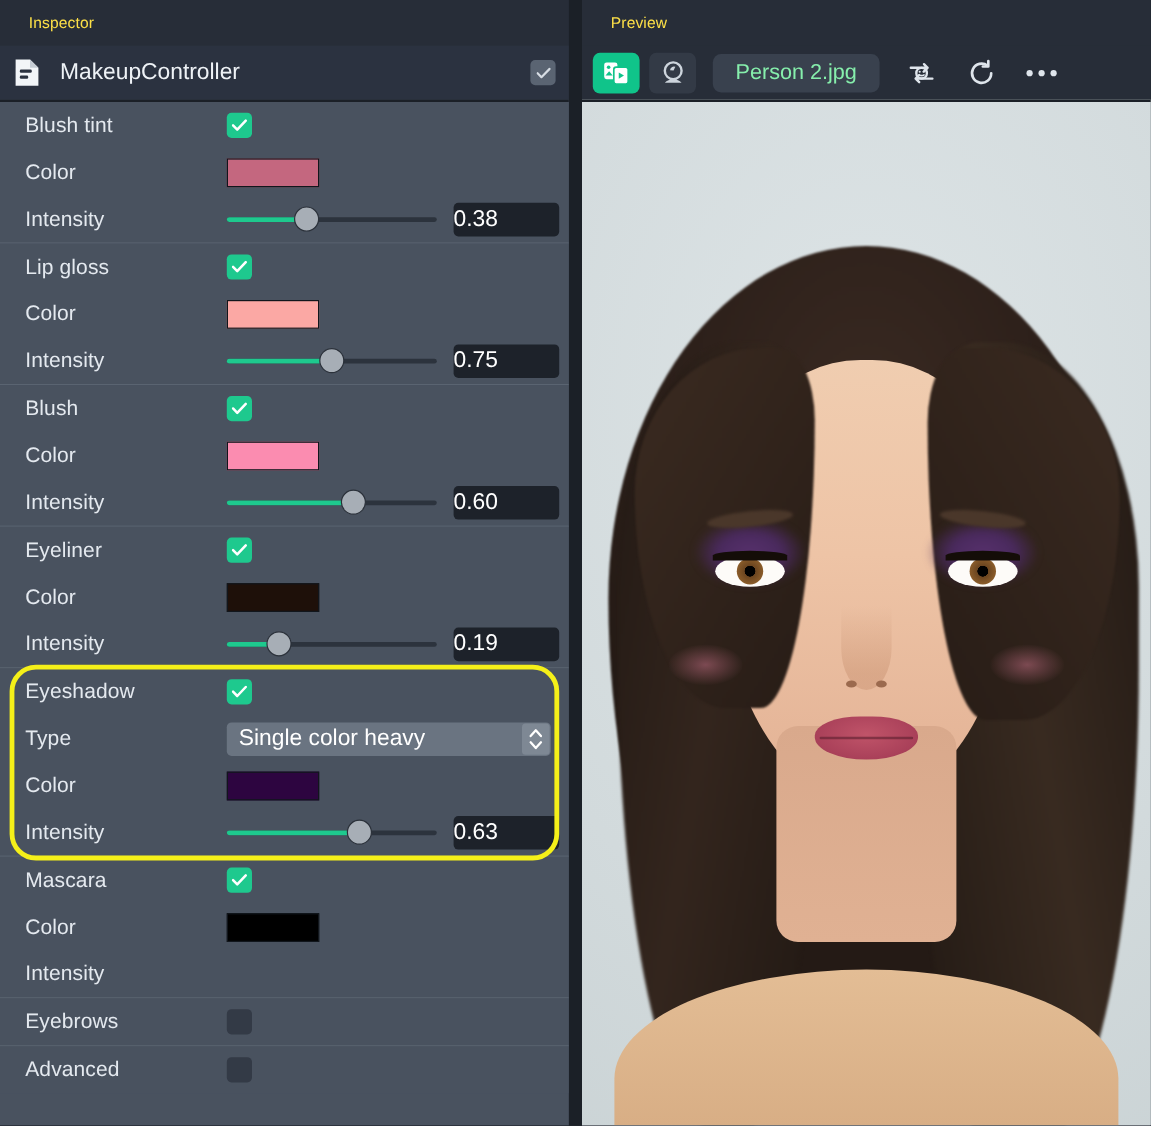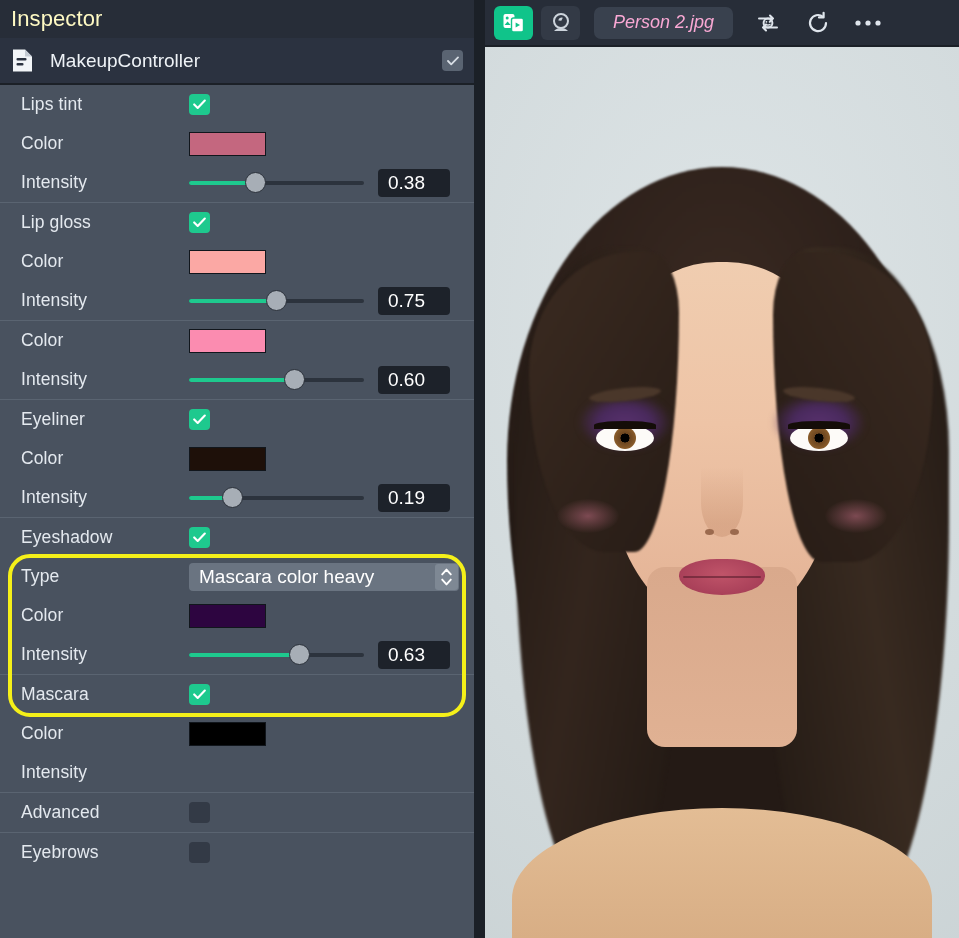--- a/index.html
+++ b/index.html
@@ -10,22 +10,22 @@
   }
   .app{position:relative;width:959px;height:938px;display:flex;background:#222831;}
 
   
   .inspector{
     position:relative;width:474px;height:938px;
     background:#272d38;display:flex;flex-direction:column;
     box-sizing:border-box;
   }
   .panel-title{
-    height:38px;line-height:38px;padding-left:11px;
-    color:#fef9c3;font-size:22px;letter-spacing:.1px;
+    height:38px;line-height:38px;padding-left:24px;
+    color:#fde047;font-size:13px;letter-spacing:.1px;
   }
   .obj-header{
     height:45px;display:flex;align-items:center;padding:0 11px;
     background:#2b3240;position:relative;
   }
   .obj-icon{
     width:23px;height:25px;flex:0 0 auto;margin-right:16px;position:relative;
   }
   .obj-name{color:#eef2f6;font-size:19px;flex:1 1 auto;}
   .obj-check{
@@ -72,23 +72,23 @@
   .fill{
     position:absolute;top:50%;left:0;height:4px;margin-top:-2px;
     background:#1ec98e;border-radius:2px;
   }
   .knob{
     position:absolute;top:50%;width:21px;height:21px;margin-top:-10.5px;
     margin-left:-10.5px;border-radius:50%;
     background:#a7aeb6;border:1.5px solid #2b313a;box-sizing:border-box;
   }
   .valbox{
-    width:72px;height:28px;background:#1d222a;border-radius:4px;
+    width:88px;height:28px;background:#1d222a;border-radius:4px;
     color:#ffffff;font-size:19px;display:flex;align-items:center;
-    padding-left:10px;box-sizing:border-box;margin-left:14px;flex:0 0 auto;
+    box-sizing:border-box;margin-left:14px;flex:0 0 auto;
   }
 
   .select{
     width:270px;height:28px;background:#6a7481;border-radius:4px;
     display:flex;align-items:center;box-sizing:border-box;position:relative;
   }
   .select .sel-text{
     color:#ffffff;font-size:19px;padding-left:10px;flex:1 1 auto;
     white-space:nowrap;overflow:hidden;
   }
@@ -116,23 +116,23 @@
     height:45px;display:flex;align-items:center;padding:0 9px;gap:8px;
     background:#272d38;
   }
   .tbtn{
     width:39px;height:34px;border-radius:6px;background:#333a46;
     display:flex;align-items:center;justify-content:center;flex:0 0 auto;
   }
   .tbtn.active{background:#10c48a;}
   .tbtn.plain{background:transparent;width:42px;}
   .filechip{
-    height:32px;background:#39414e;border-radius:7px;color:#f9a8d4;
+    height:32px;background:#39414e;border-radius:7px;color:#86efac;
     font-size:18px;display:flex;align-items:center;padding:0 19px;
-    margin:0 6px;flex:0 0 auto;font-style:italic;
+    margin:0 6px;flex:0 0 auto;
   }
   .pv-stage{
     flex:1 1 auto;position:relative;overflow:hidden;background:#d7dfe1;
     border-top:2px solid #1b2027;
   }
 
   
   .portrait{position:absolute;inset:0;overflow:hidden;background:
      radial-gradient(120% 90% at 50% 30%, #dde4e6 0%, #d2dadc 60%, #c9d2d4 100%);}
   .hair-back{
@@ -240,21 +240,21 @@
       <span class="obj-check">
         <svg width="12" height="10" viewBox="0 0 12 10">
             <path d="M1 5l3.2 3.3L11 1.4" stroke="#d7dde4" stroke-width="1.8" fill="none" stroke-linecap="round" stroke-linejoin="round"></path>
           </svg>
       </span>
     </div>
 
     <div class="props" id="props">
         <div class="group">
           <div class="row">
-            <span class="lbl">Lips tint</span>
+            <span class="lbl">Blush tint</span>
             <span class="ctl">
               <span class="cb">
                 <svg width="13" height="11" viewBox="0 0 13 11">
                   <path d="M1.2 5.4l3.5 3.6L11.8 1.5" stroke="#ffffff" stroke-width="2.1" fill="none" stroke-linecap="round" stroke-linejoin="round"></path>
                 </svg>
               </span>
             </span>
           </div>
           <div class="row">
             <span class="lbl">Color</span>
@@ -298,20 +298,30 @@
                 <span class="track"></span>
                 <span class="fill" style="width:50%"></span>
                 <span class="knob" style="left:50%"></span>
               </span>
               <span class="valbox">0.75</span>
             </span>
           </div>
         </div>
         <div class="group">
           <div class="row">
+            <span class="lbl">Blush</span>
+            <span class="ctl">
+              <span class="cb">
+                <svg width="13" height="11" viewBox="0 0 13 11">
+                  <path d="M1.2 5.4l3.5 3.6L11.8 1.5" stroke="#ffffff" stroke-width="2.1" fill="none" stroke-linecap="round" stroke-linejoin="round"></path>
+                </svg>
+              </span>
+            </span>
+          </div>
+          <div class="row">
             <span class="lbl">Color</span>
             <span class="ctl">
               <span class="swatch" style="background:#fb8cb0"></span>
             </span>
           </div>
           <div class="row">
             <span class="lbl">Intensity</span>
             <span class="ctl">
               <span class="slider">
                 <span class="track"></span>
@@ -359,21 +369,21 @@
                 <svg width="13" height="11" viewBox="0 0 13 11">
                   <path d="M1.2 5.4l3.5 3.6L11.8 1.5" stroke="#ffffff" stroke-width="2.1" fill="none" stroke-linecap="round" stroke-linejoin="round"></path>
                 </svg>
               </span>
             </span>
           </div>
           <div class="row">
             <span class="lbl">Type</span>
             <span class="ctl">
               <span class="select">
-                <span class="sel-text">Mascara color heavy</span>
+                <span class="sel-text">Single color heavy</span>
                 <span class="spin">
                   <svg width="13" height="22" viewBox="0 0 13 22">
                     <path d="M2.2 8.4L6.5 3.6l4.3 4.8" stroke="#ffffff" stroke-width="1.9" fill="none" stroke-linecap="round" stroke-linejoin="round"></path>
                     <path d="M2.2 13.6l4.3 4.8 4.3-4.8" stroke="#ffffff" stroke-width="1.9" fill="none" stroke-linecap="round" stroke-linejoin="round"></path>
                   </svg>
                 </span>
               </span>
             </span>
           </div>
           <div class="row">
@@ -410,42 +420,43 @@
             <span class="ctl">
               <span class="swatch" style="background:#000000"></span>
             </span>
           </div>
           <div class="row">
             <span class="lbl">Intensity</span>
           </div>
         </div>
         <div class="group">
           <div class="row">
+            <span class="lbl">Eyebrows</span>
+            <span class="ctl">
+              <span class="cb off"></span>
+            </span>
+          </div>
+        </div>
+        <div class="group">
+          <div class="row">
             <span class="lbl">Advanced</span>
-            <span class="ctl">
-              <span class="cb off"></span>
-            </span>
-          </div>
-        </div>
-        <div class="group">
-          <div class="row">
-            <span class="lbl">Eyebrows</span>
             <span class="ctl">
               <span class="cb off"></span>
             </span>
           </div>
         </div>
       </div>
 
     <div class="highlight" id="hl" style="left: 8px; top: 554px; width: 458px; height: 163px;"></div>
   </div>
 
   <div class="vdiv"></div>
 
   <div class="preview">
+    <div class="panel-title">Preview</div>
 
     <div class="pv-toolbar">
       <div class="tbtn active">
         <svg width="23" height="22" viewBox="0 0 23 22">
           <rect x="1.5" y="2" width="11" height="14" rx="2" fill="#ffffff"></rect>
           <circle cx="5.2" cy="6" r="1.5" fill="#10c48a"></circle>
           <path d="M2.6 13l3-3.6 3 3.6z" fill="#10c48a"></path>
           <rect x="9.5" y="6" width="12" height="14" rx="2" fill="#ffffff" stroke="#10c48a" stroke-width="1.4"></rect>
           <path d="M13.6 10.4l4.4 2.6-4.4 2.6z" fill="#10c48a"></path>
         </svg>

